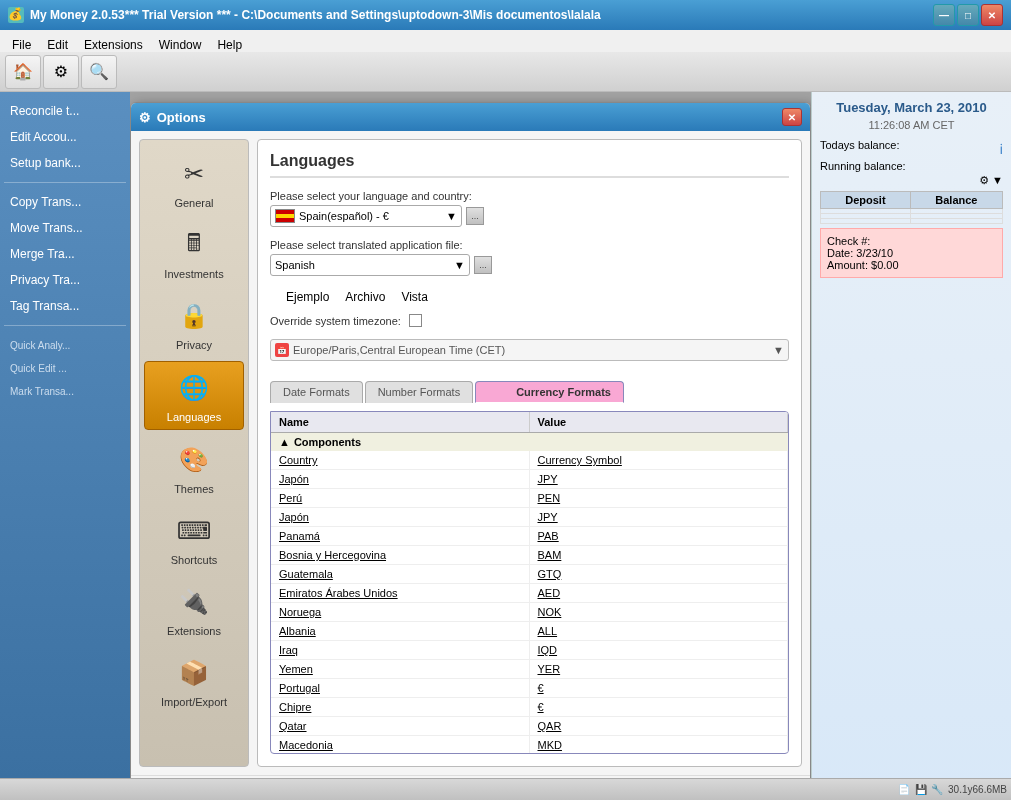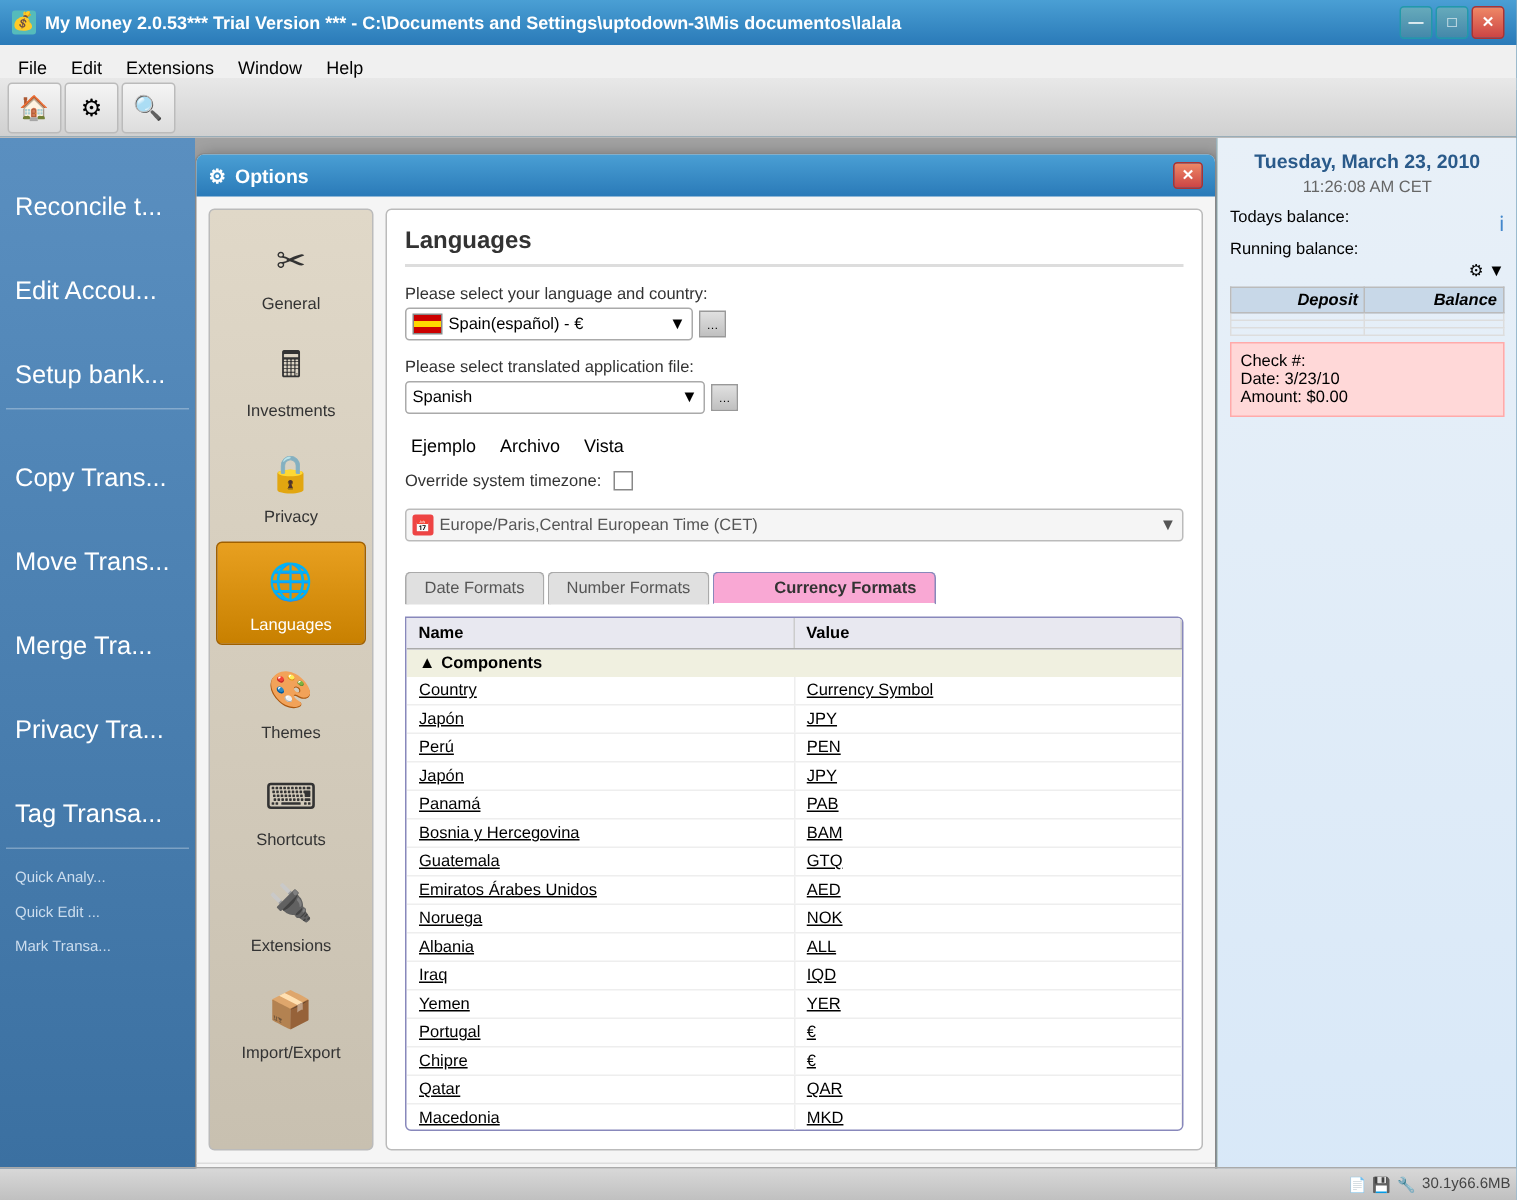--- a/index.html
+++ b/index.html
@@ -89,24 +89,23 @@
       width: 130px;
       background: linear-gradient(to bottom, #5a8fc0, #3a6fa0);
       display: flex;
       flex-direction: column;
       padding: 8px 4px;
       gap: 4px;
     }
     .sidebar-item {
       padding: 4px 6px;
       color: white;
-      font-size: 17px;
+      font-size: 12px;
       cursor: pointer;
       border-radius: 3px;
-      margin-top: 24px;
     }
     .sidebar-section {
       color: #cde;
       font-size: 10px;
       padding: 2px 6px;
       margin-top: 4px;
     }
     .sidebar-divider { height: 1px; background: rgba(255,255,255,0.3); margin: 4px 0; }
 
     
@@ -137,23 +136,22 @@
     }
     .balance-table {
       width: 100%;
       border-collapse: collapse;
       margin-top: 4px;
       font-size: 11px;
     }
     .balance-table th {
       background: #c8d8e8;
       border: 1px solid #bbb;
-      padding: 2px 4px;
-      text-align: right;
-      font-style: italic;
+      padding: 2px 14px;
+      text-align: center;
     }
     .balance-table td {
       border: 1px solid #ddd;
       padding: 2px 4px;
     }
 
     
     .content-area {
       flex: 1;
       background: #e8e8e8;
@@ -299,21 +297,21 @@
       display: flex; align-items: center; justify-content: center;
       font-size: 8px;
       cursor: pointer;
     }
 
     
     .menu-items-row {
       display: flex;
       gap: 16px;
       padding: 2px 0;
-      margin-left: 4px;
+      margin-left: 16px;
     }
 
     
     .timezone-row {
       display: flex;
       align-items: center;
       gap: 8px;
       margin-bottom: 4px;
     }
     .checkbox {

